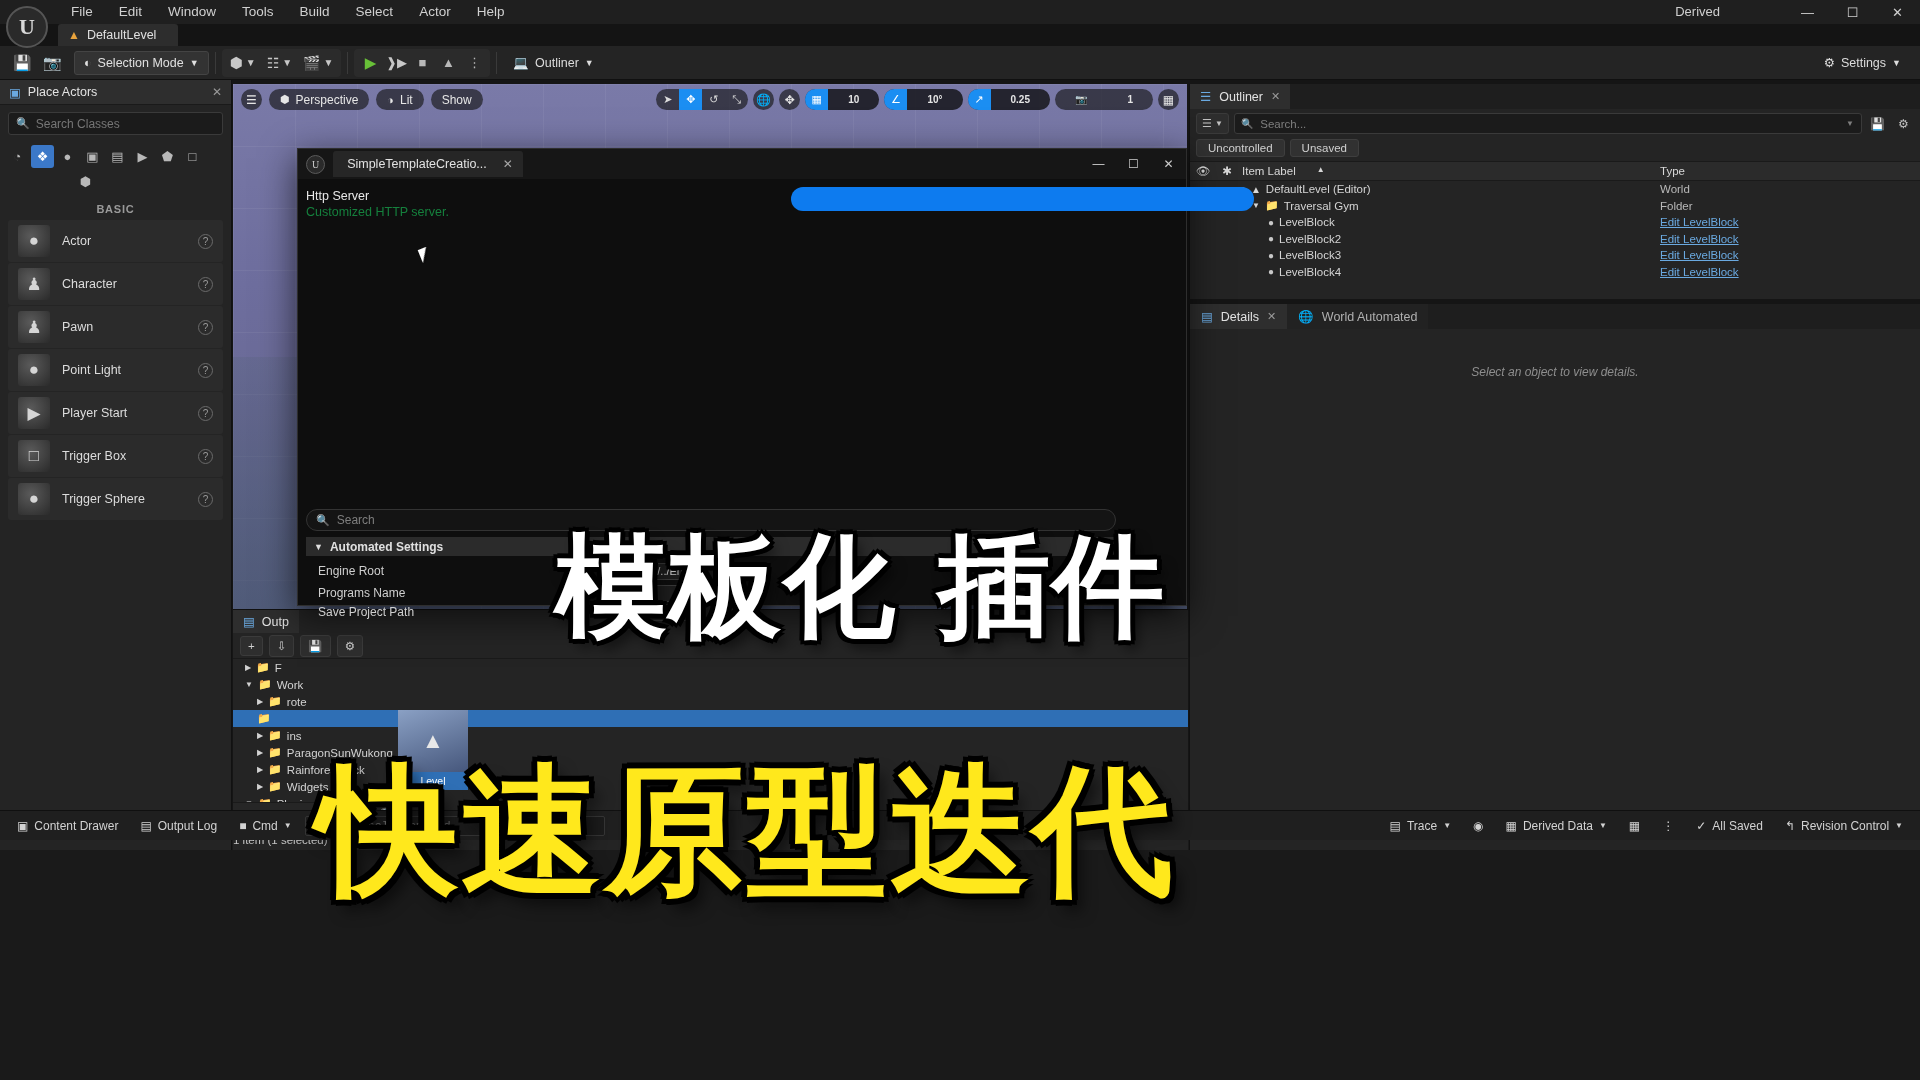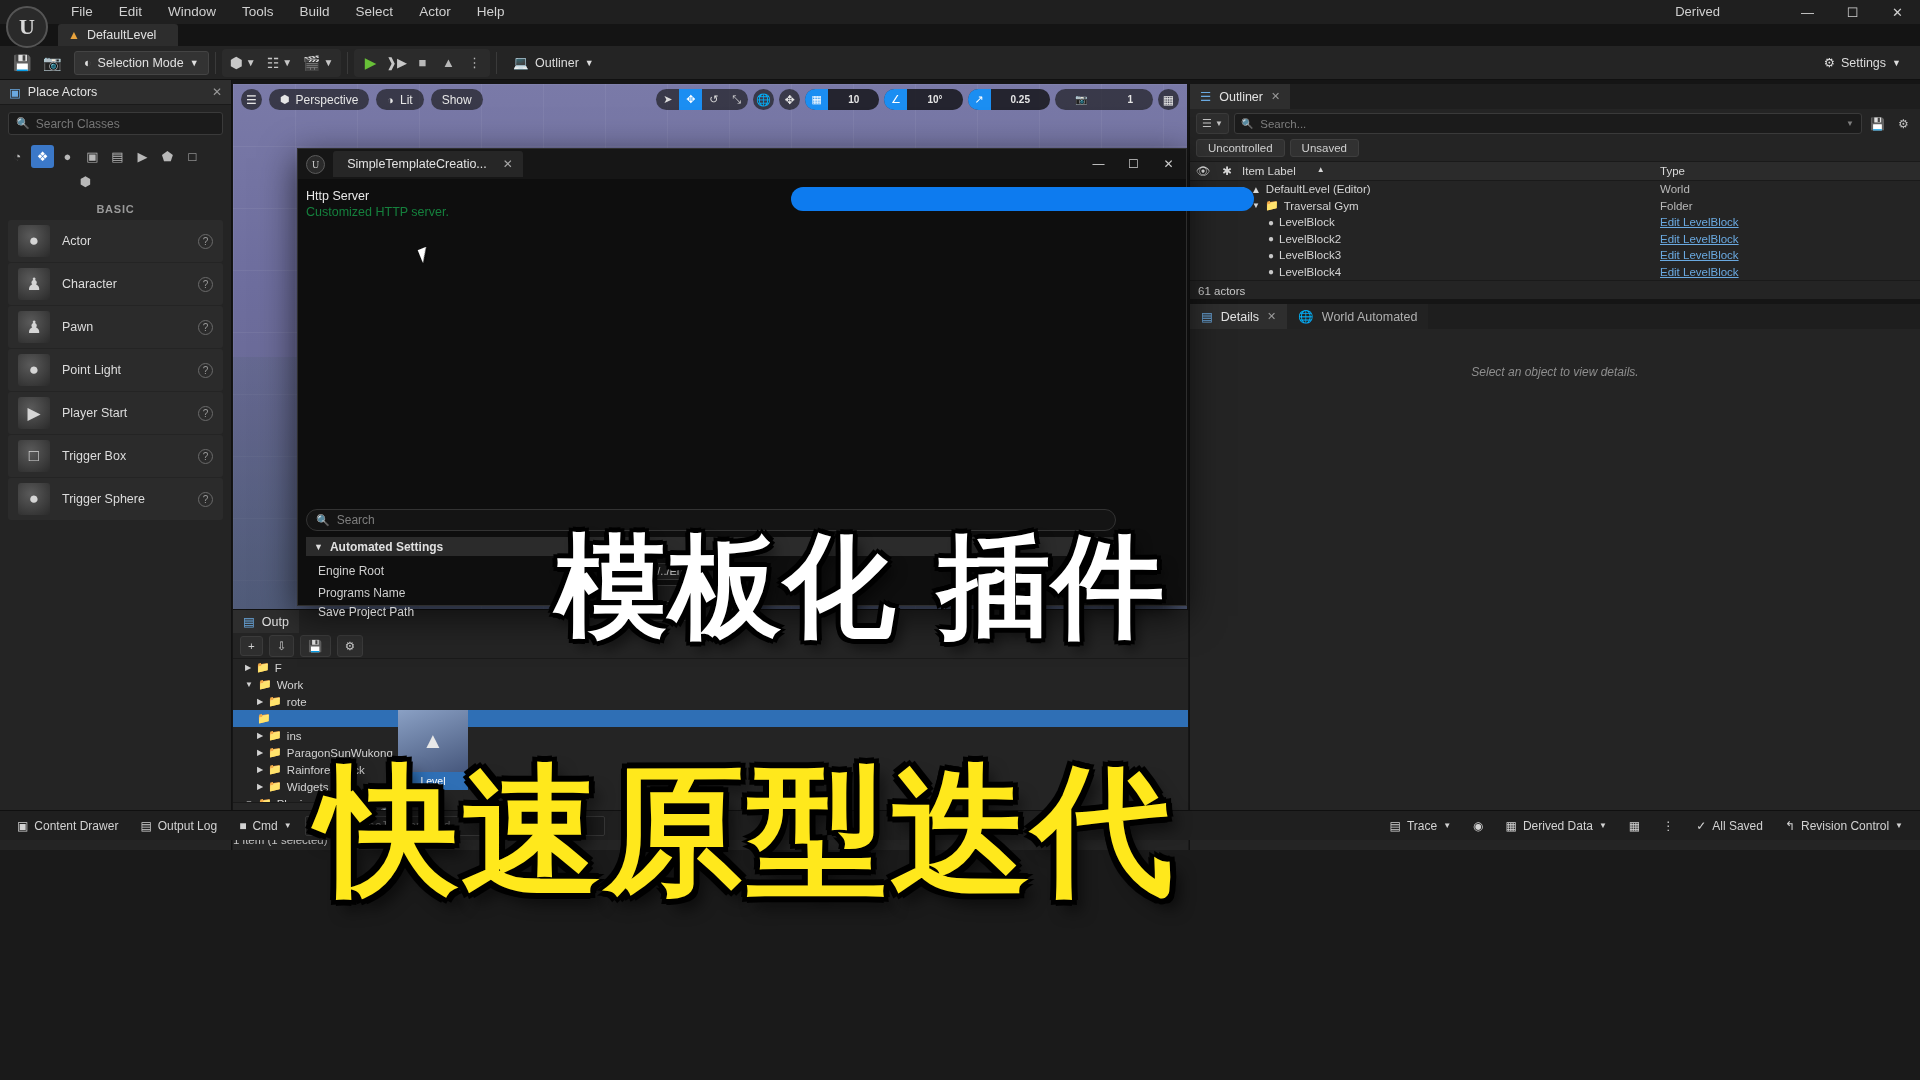--- a/index.html
+++ b/index.html
@@ -752,21 +752,20 @@
       </div>
       <div class="r-typ link">Edit LevelBlock</div>
     </div>
     <div class="out-row">
       <div class="r-lbl" style="padding-left:78px">
         <span style="color:#c8c8c8;font-size:10px">●</span>
         <span>LevelBlock4</span>
       </div>
       <div class="r-typ link">Edit LevelBlock</div>
     </div>
-    <div class="out-count">61 actors</div>
   </div>
 
   <div class="details">
     <div class="det-tabrow">
       <div class="det-tab">
         <span style="color:#6aa9e0">▤</span>
         <span>Details</span>
         <span class="x" style="color:#9a9a9a;font-size:11px">✕</span>
       </div>
       <div class="det-tab inactive">

